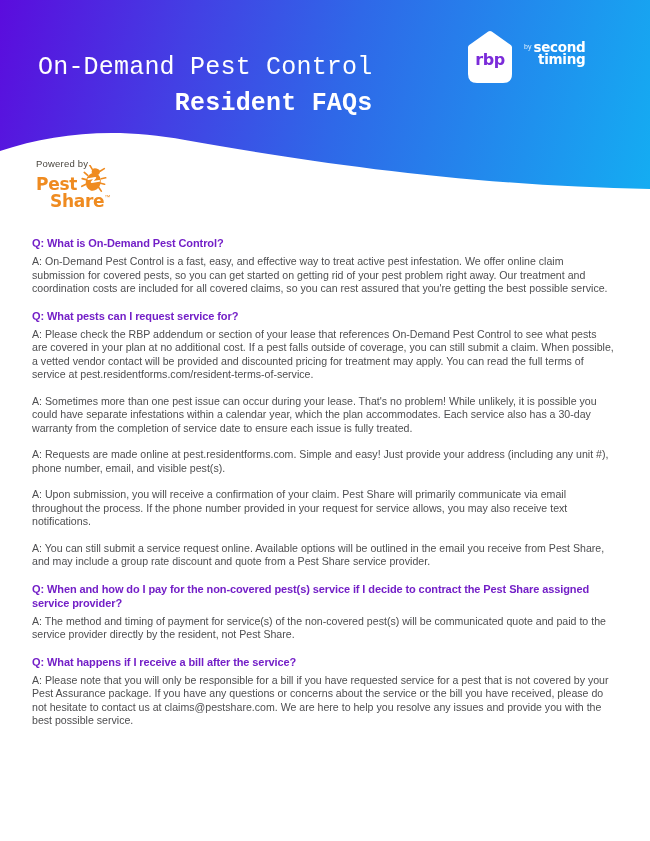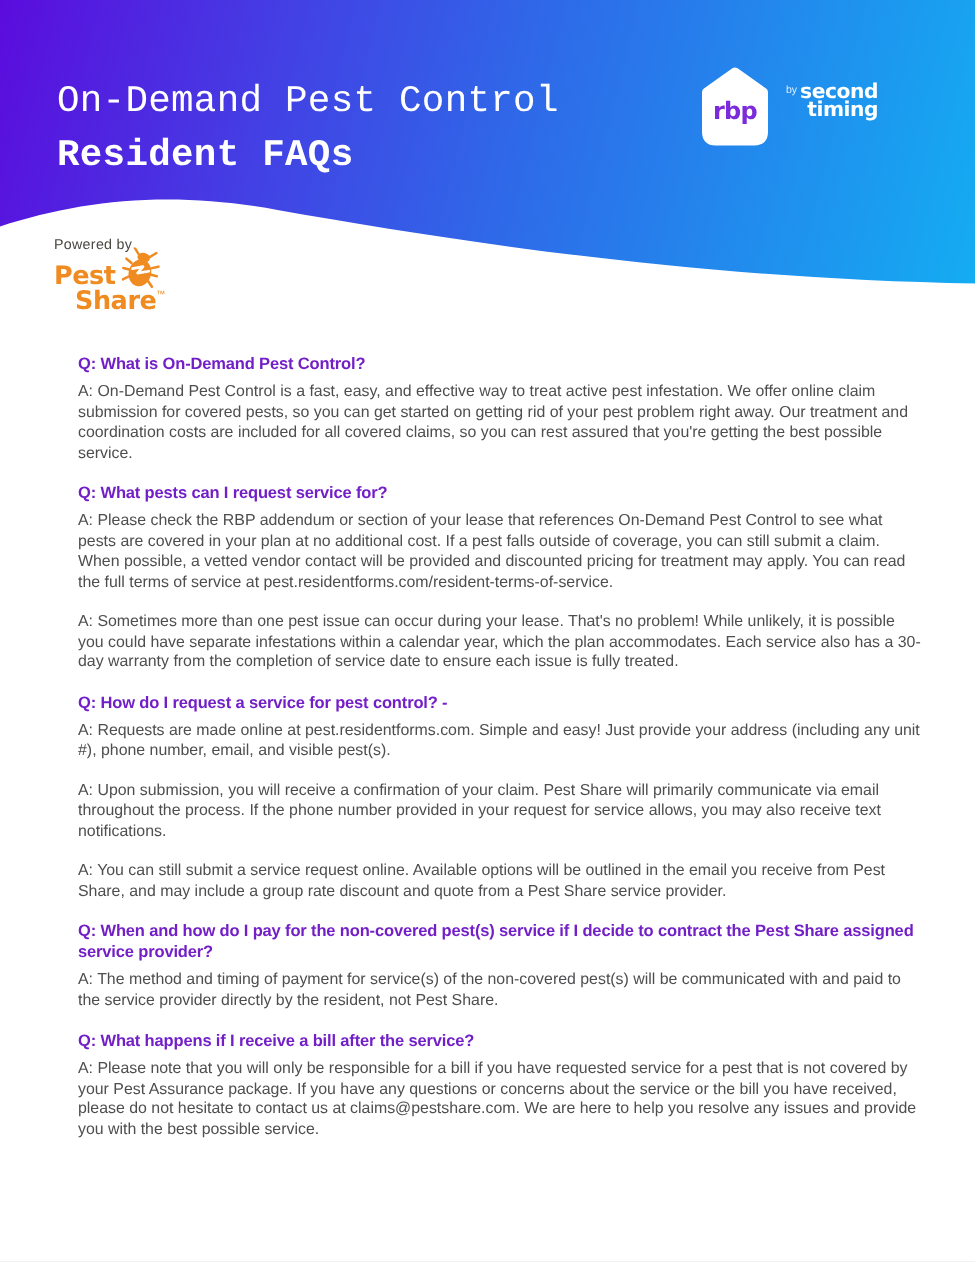--- a/index.html
+++ b/index.html
@@ -14,23 +14,23 @@
   .hero-bg {
     position:relative; height:200px; overflow:hidden;
     background:linear-gradient(104deg, #5b0cdd 0%, #4340e4 28%, #2f68e8 52%, #14adf2 100%);
   }
   .hero-wave { position:absolute; left:0; bottom:0; width:650px; height:200px; display:block; }
   .hero-title {
     position:absolute; left:38px; top:52px; color:#ffffff;
     font-family:Liberation Mono, monospace;
   }
   .hero-title .t1 { font-size:25px; font-weight:500; letter-spacing:0.2px; line-height:32px; }
-  .hero-title .t2 { font-size:25px; font-weight:800; letter-spacing:0.2px; line-height:32px; margin-top:4px; }
+  .hero-title .t2 { font-size:25px; font-weight:800; letter-spacing:0.2px; line-height:32px; margin-top:4px;text-align:right; }
   
-  .rbp-lockup { position:absolute; left:466px; top:42px; display:flex; align-items:flex-start; }
+  .rbp-lockup { position:absolute; left:466px; top:28px; display:flex; align-items:flex-start; }
   .rbp-mark { position:relative; width:48px; height:58px; }
   .rbp-diamond {
     position:absolute; left:7px; top:14px; width:34px; height:34px;
     background:#3ecdc6; border-radius:7px; transform:rotate(45deg);
   }
   .rbp-house { position:absolute; left:1px; top:2px; }
   .rbp-text {
     position:absolute; left:0; top:22px; width:48px; text-align:center;
     color:#7b2bd9; font-weight:bold; font-size:16px; letter-spacing:-0.5px;
     font-family:"DejaVu Sans", sans-serif;
@@ -45,21 +45,21 @@
   .ps-powered { font-size:9.5px; color:#4a463f; letter-spacing:0.2px; margin-bottom:2px; }
   .ps-row { display:flex; align-items:flex-end; }
   .ps-word {
     color:#ef8b20; font-family:"DejaVu Sans", sans-serif; font-weight:800;
     font-size:17px; line-height:17px; letter-spacing:-0.3px;
   }
   .ps-word2-row { margin-left:14px; display:flex; align-items:flex-start; }
   .ps-tm { font-size:6px; color:#ef8b20; margin-top:1px; }
   .ps-bug { margin-left:4px; margin-top:-6px; }
   
-  .faq-list { padding:8px 36px 0 52px; }
+  .faq-list { padding:8px 36px 0 32px; }
   .faq-q {
     color:#731fc7; font-weight:bold; font-size:11px; line-height:14px;
     letter-spacing:-0.1px; margin:0 0 5px 0;
   }
   .faq-a {
     color:#4e4e50; font-size:10.6px; line-height:13.5px;
     letter-spacing:0px; margin:0 0 13px 0;
   }
 </style>
 </head>
@@ -127,35 +127,34 @@
     <div class="faq-item">
       <div class="faq-q">Q: What pests can I request service for?</div>
       <div class="faq-a">A: Please check the RBP addendum or section of your lease that references On-Demand Pest Control to see what pests are covered in your plan at no additional cost. If a pest falls outside of coverage, you can still submit a claim. When possible, a vetted vendor contact will be provided and discounted pricing for treatment may apply. You can read the full terms of service at pest.residentforms.com/resident-terms-of-service.</div>
     </div>
 
     <div class="faq-item">
       <div class="faq-a">A: Sometimes more than one pest issue can occur during your lease. That's no problem! While unlikely, it is possible you could have separate infestations within a calendar year, which the plan accommodates. Each service also has a 30-day warranty from the completion of service date to ensure each issue is fully treated.</div>
     </div>
 
     <div class="faq-item">
-      <div class="faq-q">Q: How do I request a service for pest control? -</div>
       <div class="faq-a">A: Requests are made online at pest.residentforms.com. Simple and easy! Just provide your address (including any unit #), phone number, email, and visible pest(s).</div>
     </div>
 
     <div class="faq-item">
       <div class="faq-a">A: Upon submission, you will receive a confirmation of your claim. Pest Share will primarily communicate via email throughout the process. If the phone number provided in your request for service allows, you may also receive text notifications.</div>
     </div>
 
     <div class="faq-item">
       <div class="faq-a">A: You can still submit a service request online. Available options will be outlined in the email you receive from Pest Share, and may include a group rate discount and quote from a Pest Share service provider.</div>
     </div>
 
     <div class="faq-item">
       <div class="faq-q">Q: When and how do I pay for the non-covered pest(s) service if I decide to contract the Pest Share assigned service provider?</div>
-      <div class="faq-a">A: The method and timing of payment for service(s) of the non-covered pest(s) will be communicated with and paid to the service provider directly by the resident, not Pest Share.</div>
+      <div class="faq-a">A: The method and timing of payment for service(s) of the non-covered pest(s) will be communicated quote and paid to the service provider directly by the resident, not Pest Share.</div>
     </div>
 
     <div class="faq-item">
       <div class="faq-q">Q: What happens if I receive a bill after the service?</div>
       <div class="faq-a">A: Please note that you will only be responsible for a bill if you have requested service for a pest that is not covered by your Pest Assurance package. If you have any questions or concerns about the service or the bill you have received, please do not hesitate to contact us at claims@pestshare.com. We are here to help you resolve any issues and provide you with the best possible service.</div>
     </div>
   </div>
 
 </div>
 

